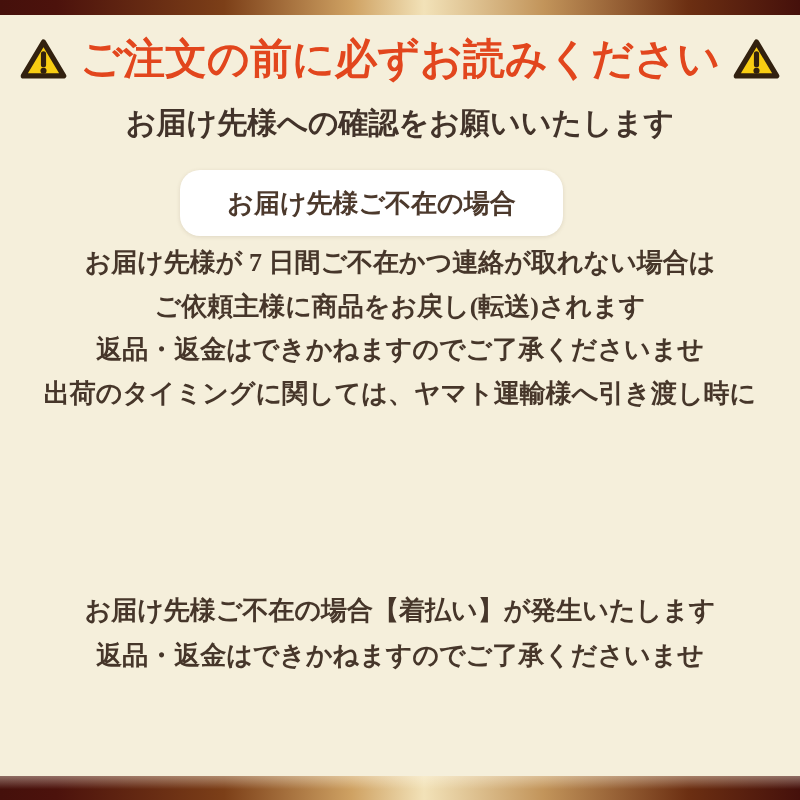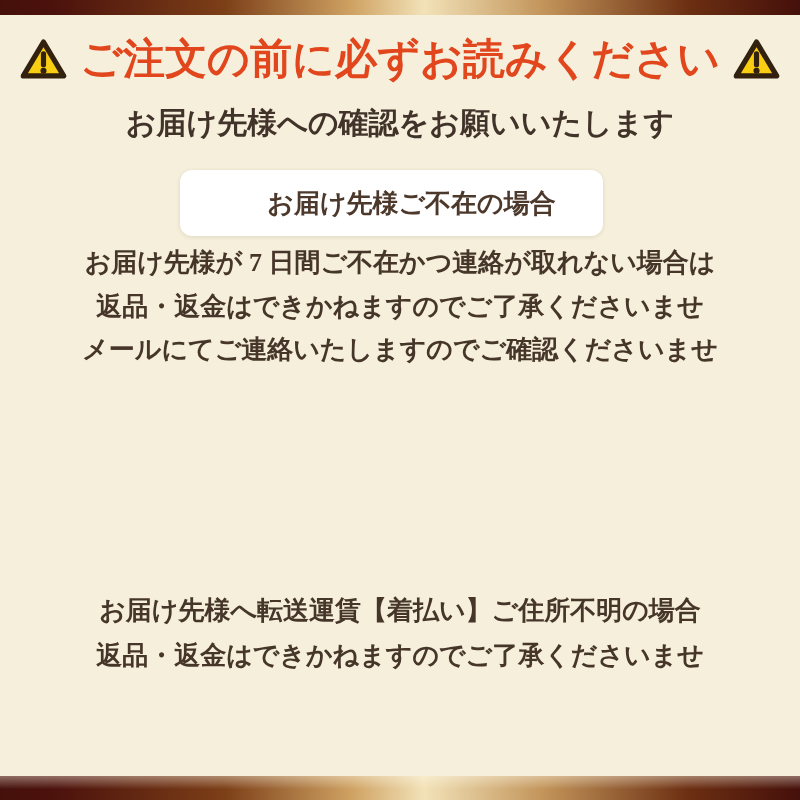--- a/index.html
+++ b/index.html
@@ -67,29 +67,28 @@
     text-align: center;
     font-size: 30px;
     font-weight: bold;
     color: #42332a;
   }
   .card {
     position: absolute;
     left: 180px;
     width: 383px;
     background: #ffffff;
-    border-radius: 12px;
+    border-radius: 20px;
     box-shadow: 0 1px 4px rgba(90, 70, 40, 0.14);
     display: flex;
     align-items: center;
     justify-content: center;
     font-size: 26px;
     font-weight: bold;
     color: #4c392c;
-    padding-left: 40px;
   }
   .card-1 { top: 170px; height: 66px; }
   .card-2 { top: 519px; height: 63px; }
   .lines {
     position: absolute;
     left: 0;
     width: 800px;
     text-align: center;
     font-weight: bold;
     color: #46362a;
@@ -121,25 +120,26 @@
   </div>
 
   <div class="page-subtitle">お届け先様への確認をお願いいたします</div>
 
   <div class="card card-1">
     <span>お届け先様ご不在の場合</span>
   </div>
 
   <div class="lines lines-1">
     <div class="body-line">お届け先様が 7 日間ご不在かつ連絡が取れない場合は</div>
+    <div class="body-line">ご依頼主様に商品をお戻し(転送)されます</div>
     <div class="body-line">返品・返金はできかねますのでご了承くださいませ</div>
-    <div class="body-line">メールにてご連絡いたしますのでご確認くださいませ</div>
+    <div class="body-line">出荷のタイミングに関しては、ヤマト運輸様へ引き渡し時に</div>
   </div>
 
 
   <div class="lines lines-2">
-    <div class="body-line">お届け先様へ転送運賃【着払い】ご住所不明の場合</div>
+    <div class="body-line">お届け先様ご不在の場合【着払い】が発生いたします</div>
     <div class="body-line">返品・返金はできかねますのでご了承くださいませ</div>
   </div>
 
   <div class="bar bar-bottom"></div>
 
 </div>
 
 </body></html>

